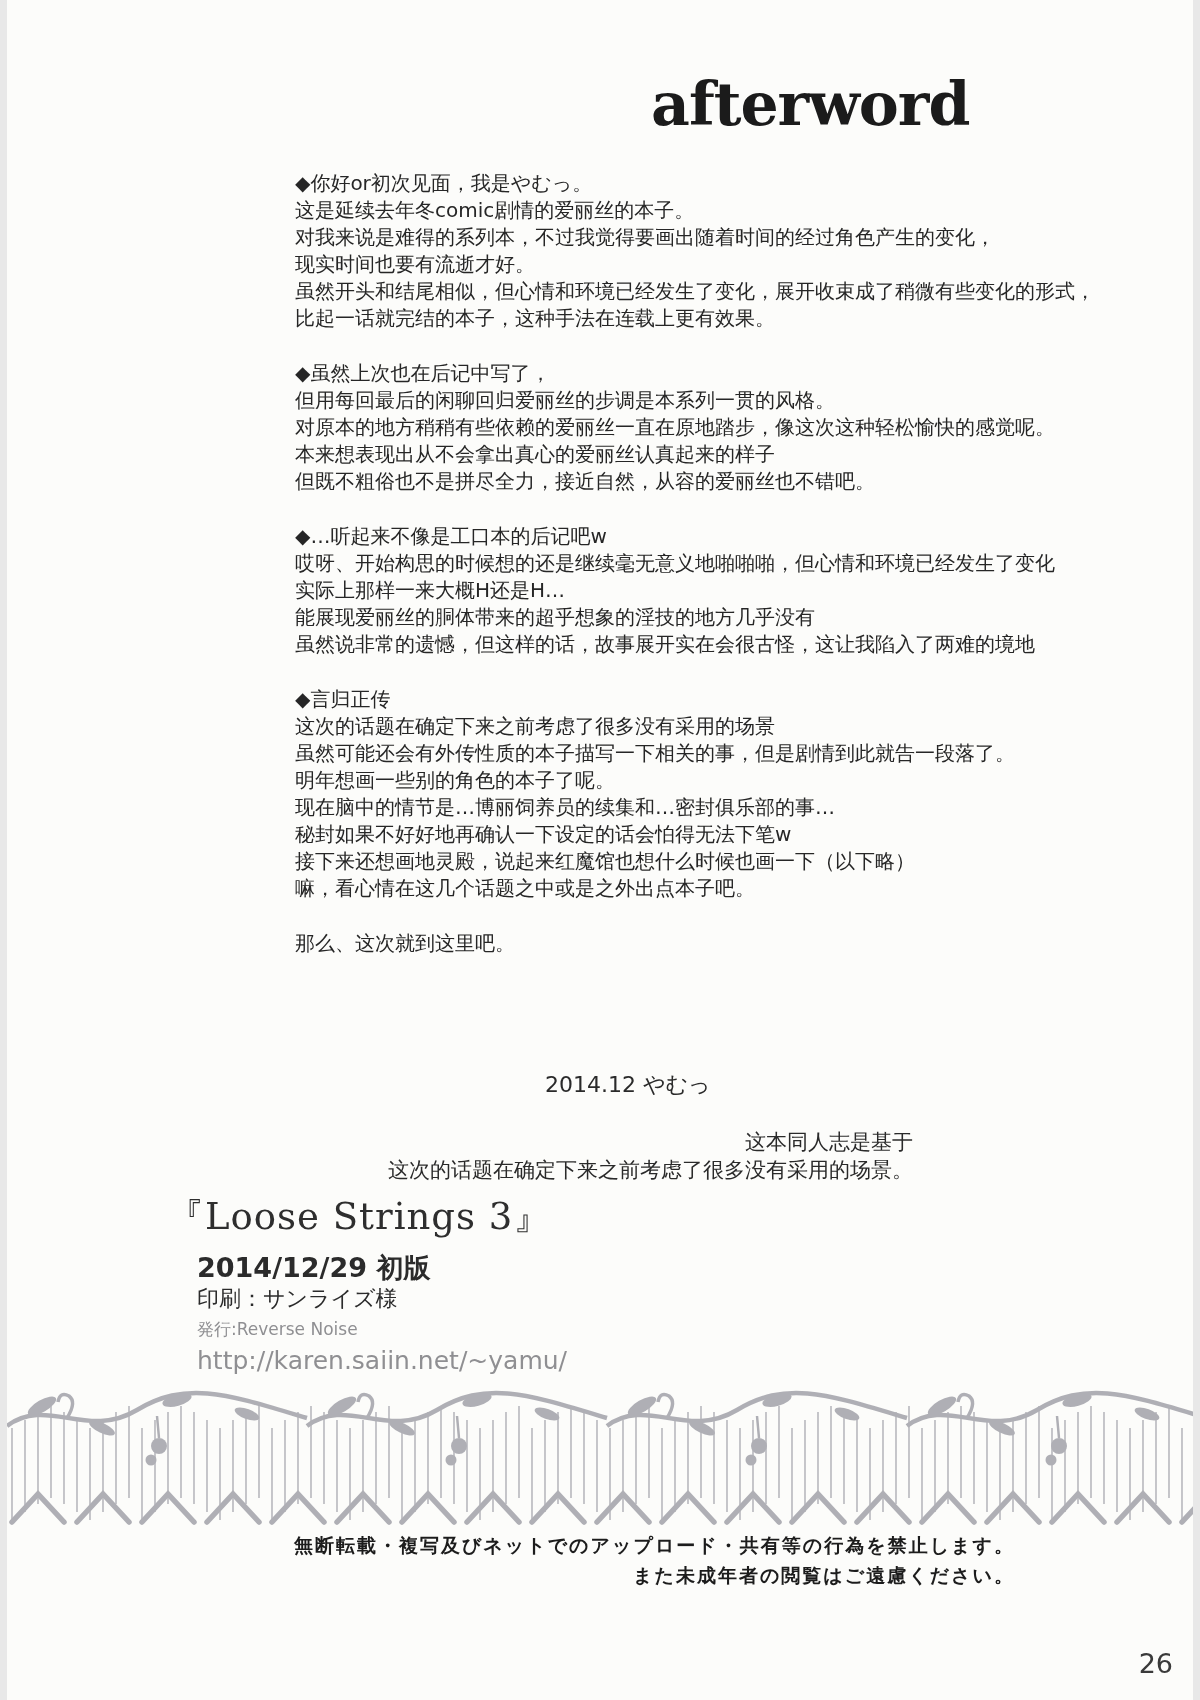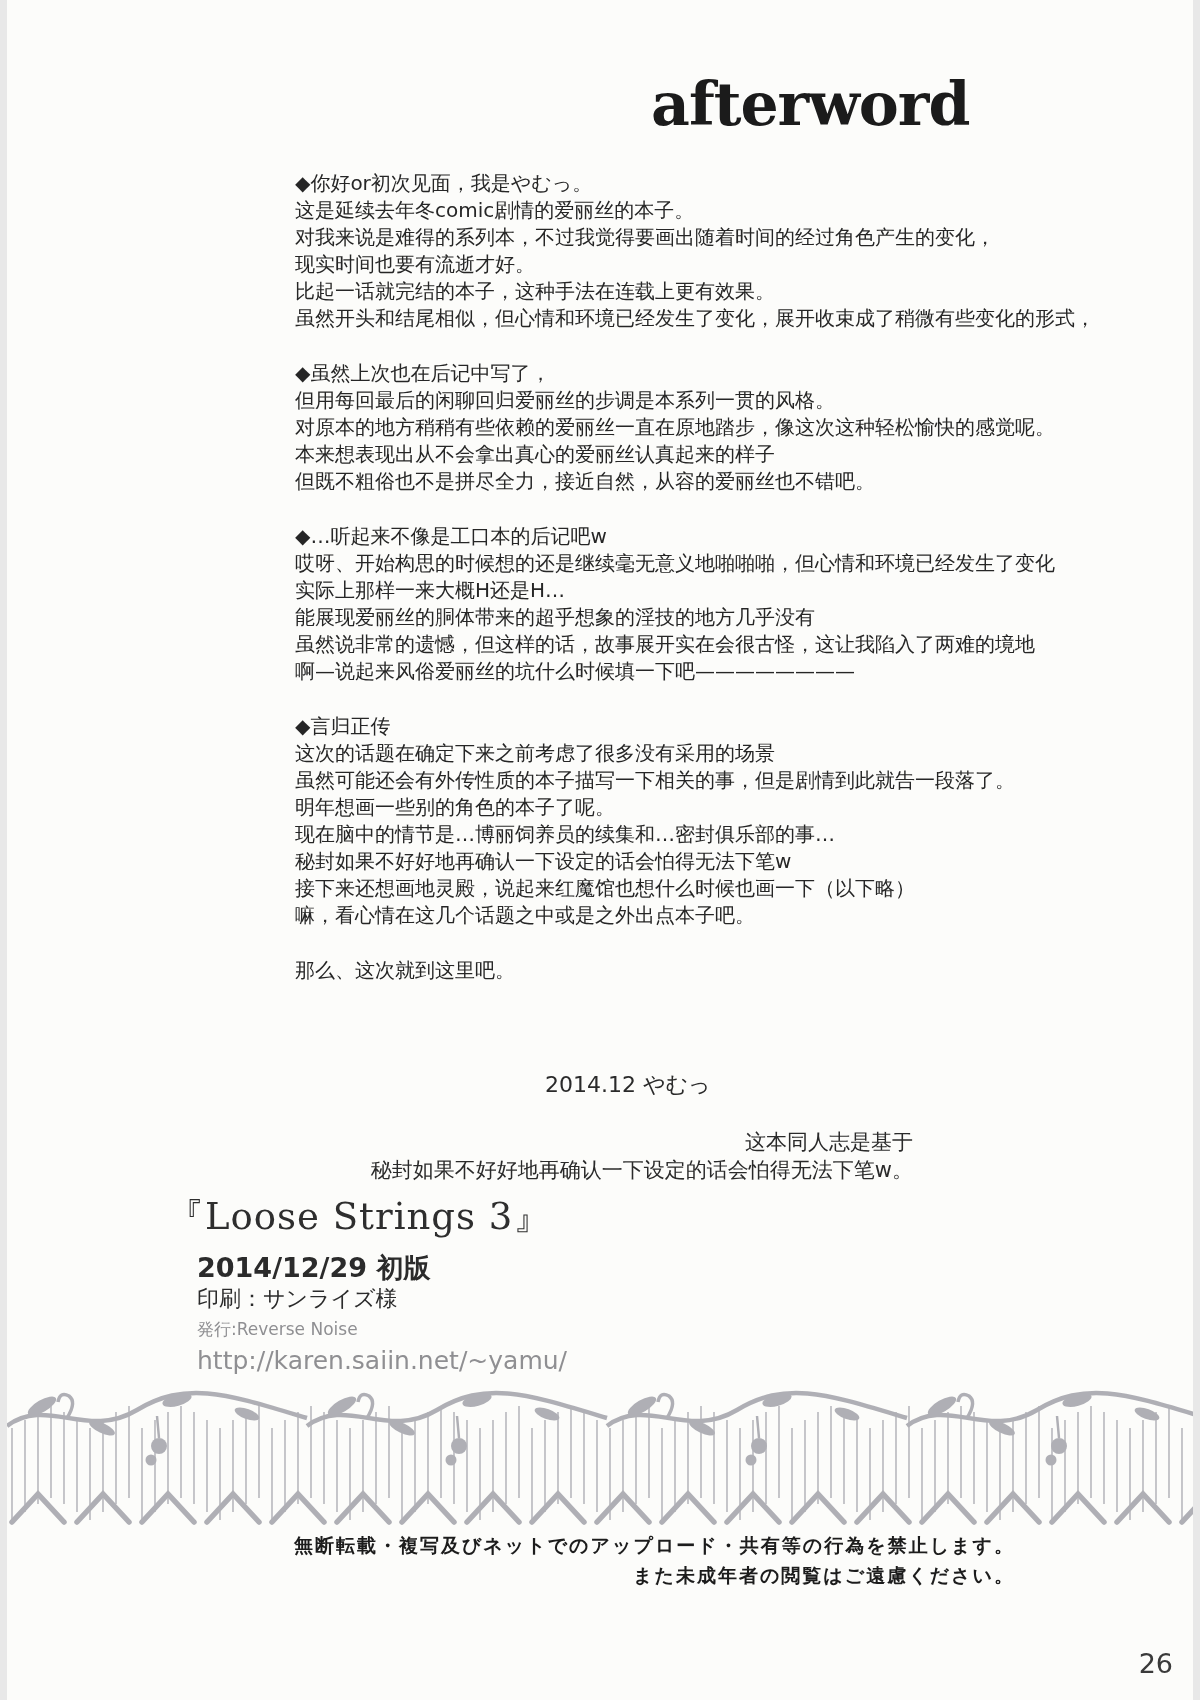--- a/index.html
+++ b/index.html
@@ -131,58 +131,57 @@
 <div class="page">
 
   <div class="title">afterword</div>
 
   <div class="body-text">
       <div class="para">
         <div class="line">◆你好or初次见面，我是やむっ。</div>
         <div class="line">这是延续去年冬comic剧情的爱丽丝的本子。</div>
         <div class="line">对我来说是难得的系列本，不过我觉得要画出随着时间的经过角色产生的变化，</div>
         <div class="line">现实时间也要有流逝才好。</div>
+        <div class="line">虽然开头和结尾相似，但心情和环境已经发生了变化，展开收束成了稍微有些变化的形式，</div>
         <div class="line">比起一话就完结的本子，这种手法在连载上更有效果。</div>
-        <div class="line">虽然开头和结尾相似，但心情和环境已经发生了变化，展开收束成了稍微有些变化的形式，</div>
       </div>
       <div class="para">
         <div class="line">◆虽然上次也在后记中写了，</div>
         <div class="line">但用每回最后的闲聊回归爱丽丝的步调是本系列一贯的风格。</div>
         <div class="line">对原本的地方稍稍有些依赖的爱丽丝一直在原地踏步，像这次这种轻松愉快的感觉呢。</div>
         <div class="line">本来想表现出从不会拿出真心的爱丽丝认真起来的样子</div>
         <div class="line">但既不粗俗也不是拼尽全力，接近自然，从容的爱丽丝也不错吧。</div>
       </div>
       <div class="para">
         <div class="line">◆…听起来不像是工口本的后记吧w</div>
         <div class="line">哎呀、开始构思的时候想的还是继续毫无意义地啪啪啪，但心情和环境已经发生了变化</div>
         <div class="line">实际上那样一来大概H还是H…</div>
         <div class="line">能展现爱丽丝的胴体带来的超乎想象的淫技的地方几乎没有</div>
         <div class="line">虽然说非常的遗憾，但这样的话，故事展开实在会很古怪，这让我陷入了两难的境地</div>
-        <div class="line">啊—说起来风俗爱丽丝的坑什么时候填一下吧————————</div>
       </div>
       <div class="para">
         <div class="line">◆言归正传</div>
         <div class="line">这次的话题在确定下来之前考虑了很多没有采用的场景</div>
         <div class="line">虽然可能还会有外传性质的本子描写一下相关的事，但是剧情到此就告一段落了。</div>
         <div class="line">明年想画一些别的角色的本子了呢。</div>
         <div class="line">现在脑中的情节是…博丽饲养员的续集和…密封俱乐部的事…</div>
         <div class="line">秘封如果不好好地再确认一下设定的话会怕得无法下笔w</div>
         <div class="line">接下来还想画地灵殿，说起来红魔馆也想什么时候也画一下（以下略）</div>
         <div class="line">嘛，看心情在这几个话题之中或是之外出点本子吧。</div>
       </div>
       <div class="para">
         <div class="line">那么、这次就到这里吧。</div>
       </div>
     </div>
 
   <div class="signature">2014.12 やむっ</div>
 
   <div class="credit">
     <div>这本同人志是基于</div>
-    <div>秘封如果不好好地再确认一下设定的话会怕得无法下笔w。</div>
+    <div>这次的话题在确定下来之前考虑了很多没有采用的场景。</div>
   </div>
 
   <div class="book-title">『Loose Strings 3』</div>
   <div class="edition">2014/12/29 初版</div>
   <div class="printer">印刷：サンライズ様</div>
   <div class="publisher">発行:Reverse Noise</div>
   <div class="website">http://karen.saiin.net/~yamu/</div>
 
   <svg class="border-art" viewBox="0 0 1200 150" xmlns="http://www.w3.org/2000/svg" aria-hidden="true">
     <defs>

